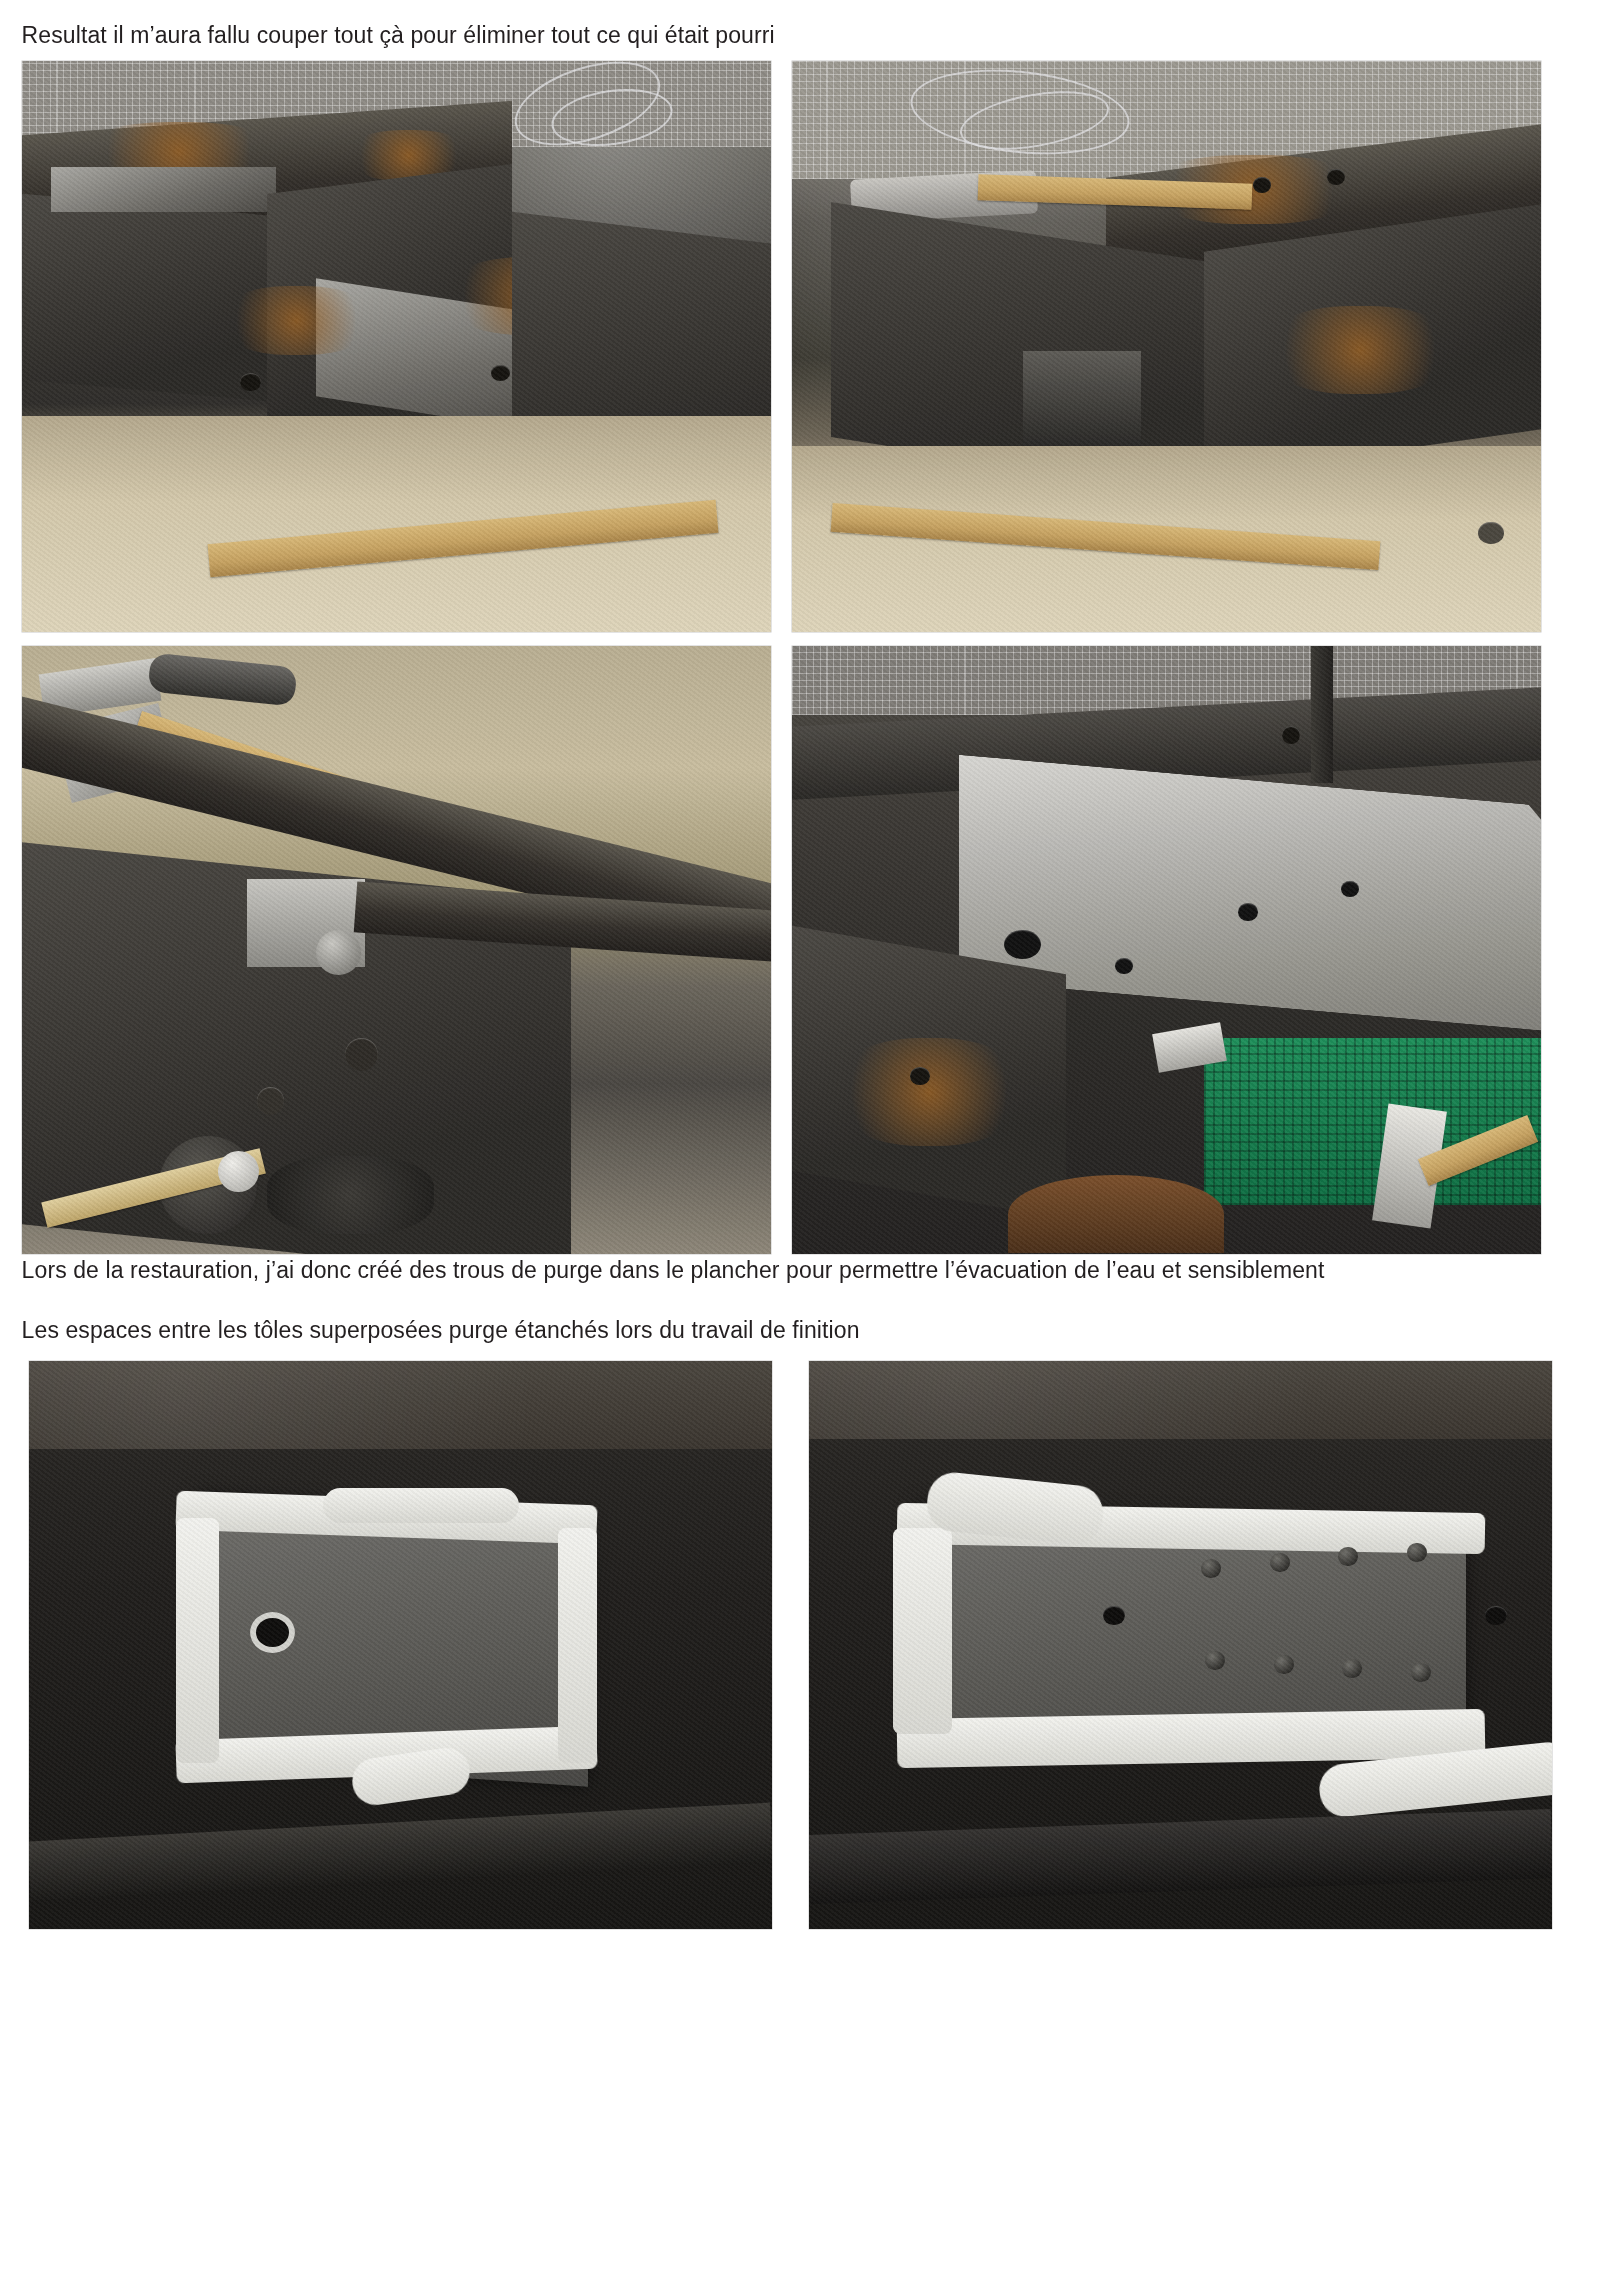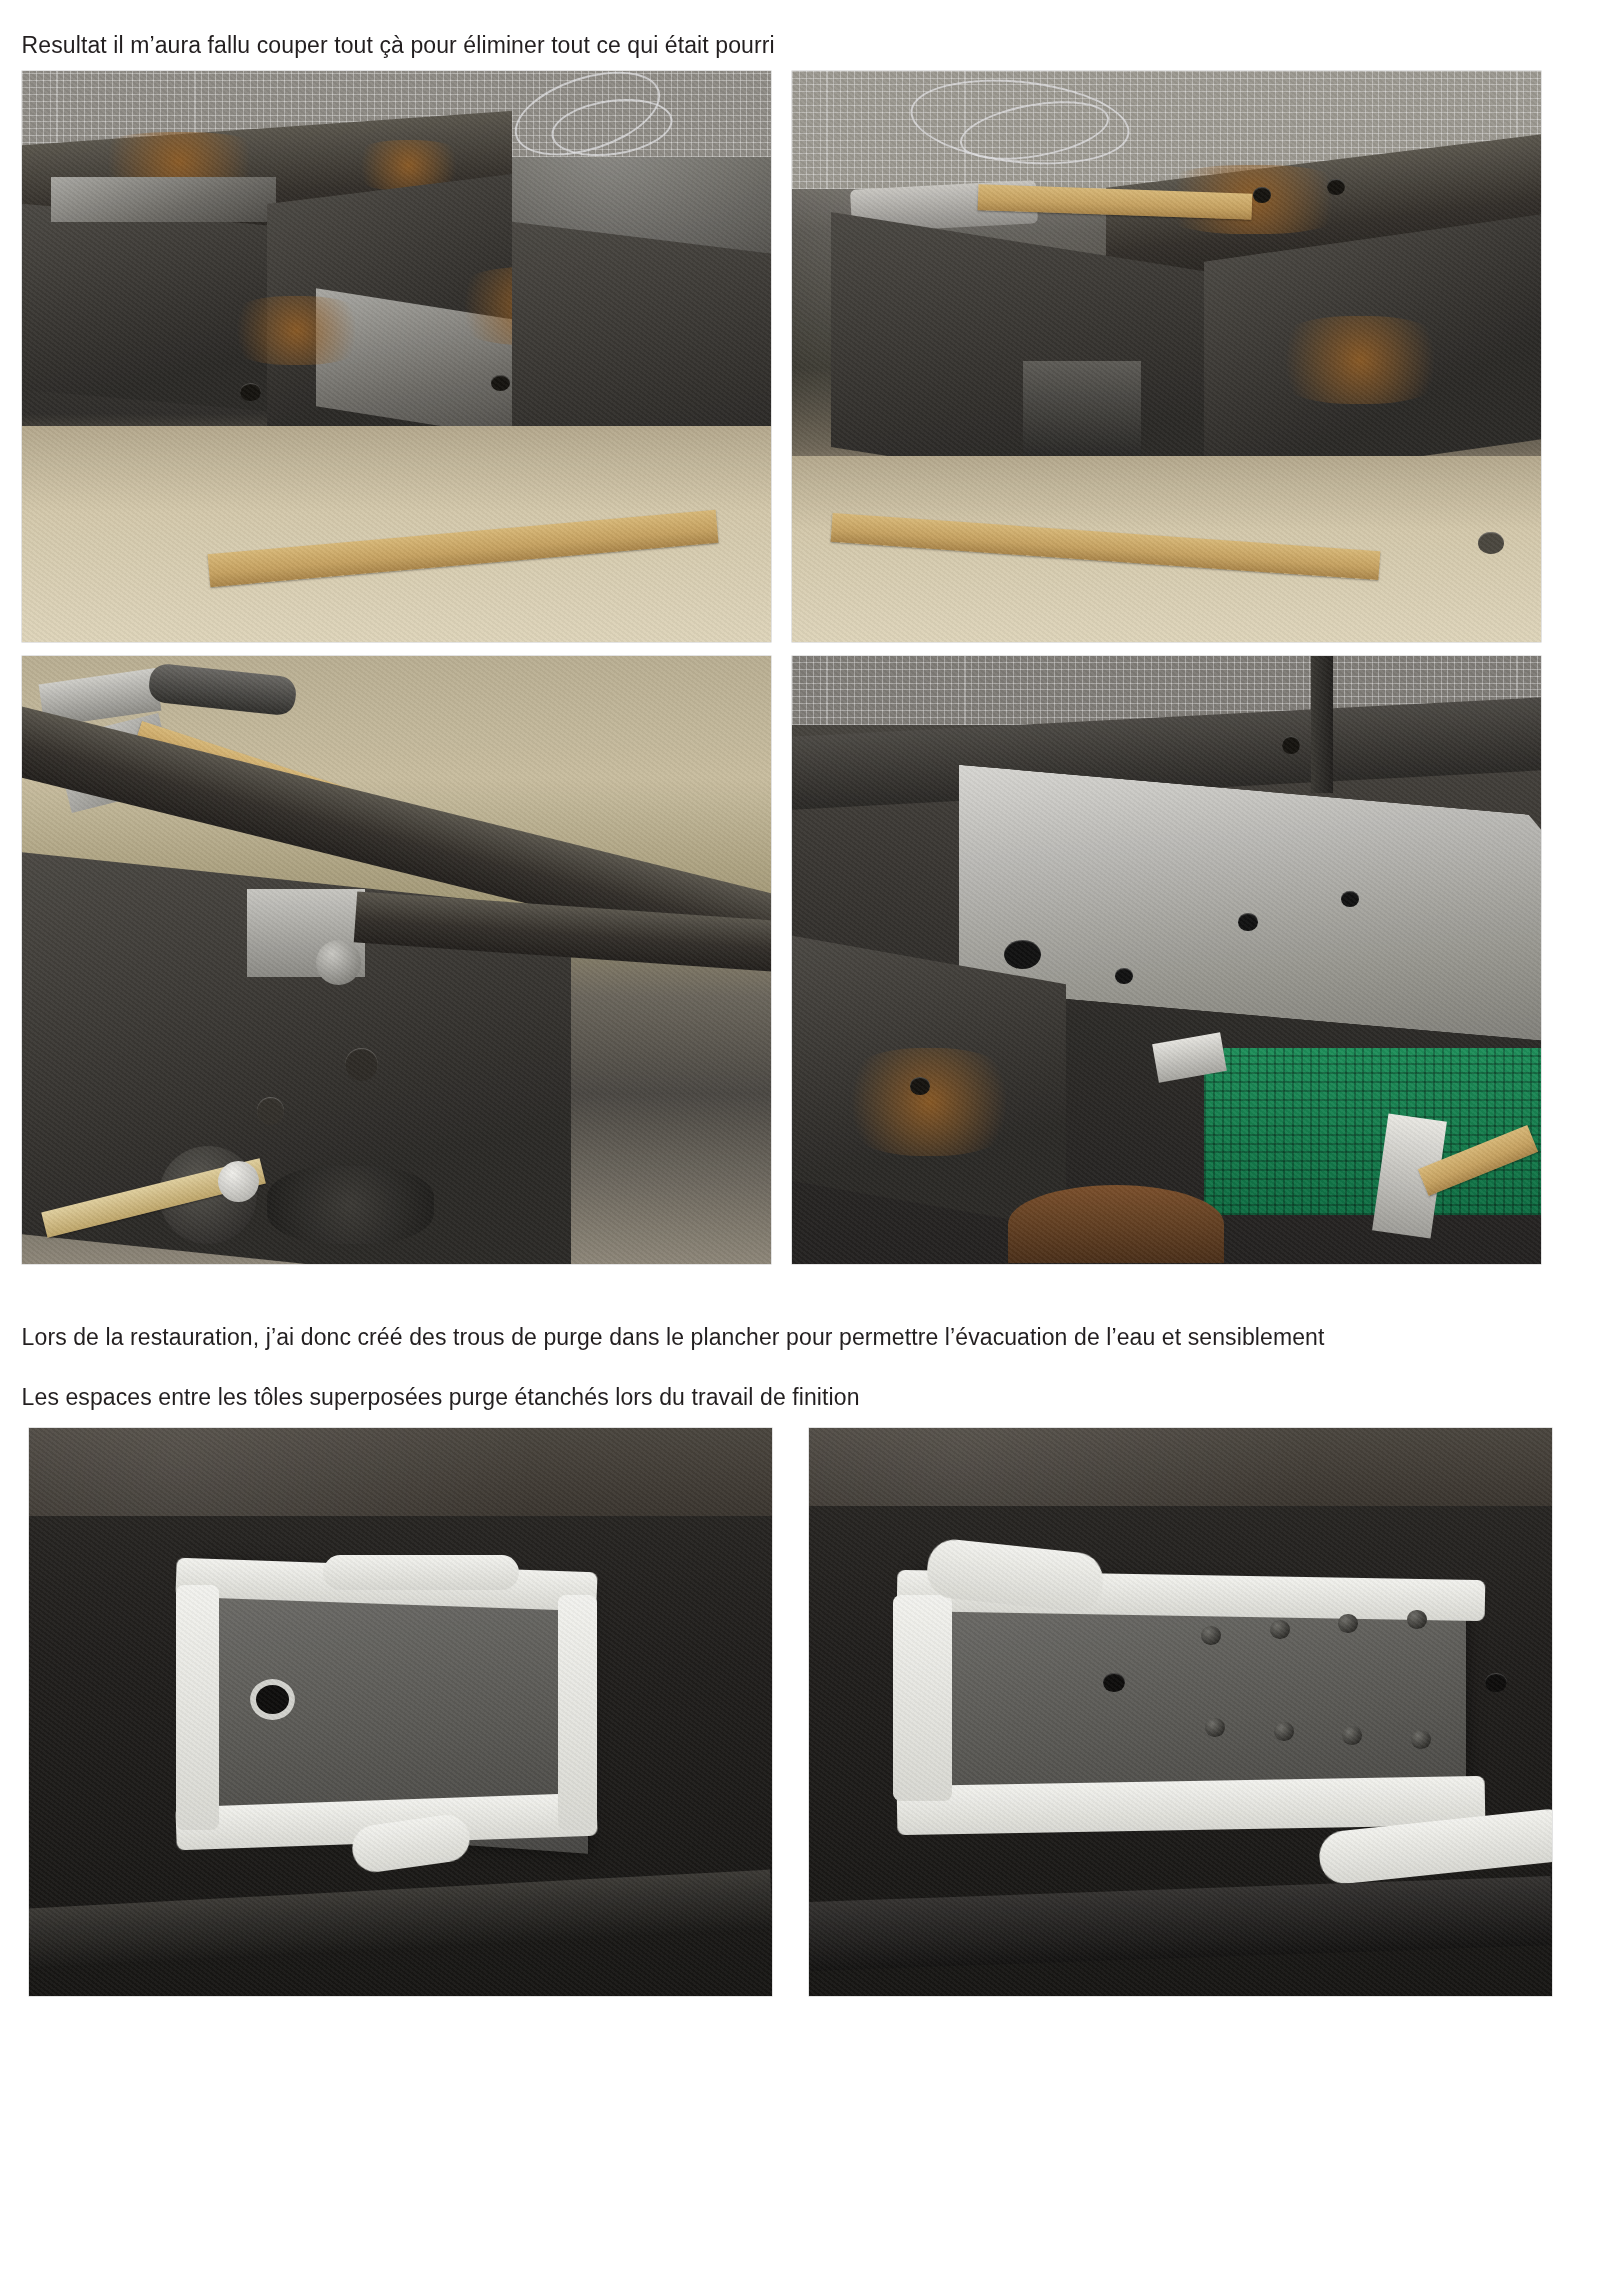--- a/index.html
+++ b/index.html
@@ -22,23 +22,23 @@
     box-sizing: border-box;
     padding: 0 21.6px;
   }
   .caption {
     font-size: 23px;
     line-height: 1.42;
     color: #231f20;
     margin: 0;
     letter-spacing: 0.1px;
   }
-  .caption-1 { padding-top: 29px; }
+  .caption-1 { padding-top: 19px; }
   .caption-2 { padding-top: 21.6px; padding-bottom: 0; }
-  .block-3 { padding-top: 57px; }
+  .block-3 { }
   .caption-4 { padding-top: 27.4px; }
 
   .photo-row {
     display: flex;
     gap: 21.6px;
     margin-top: 9.8px;
   }
   .photo {
     position: relative;
     overflow: hidden;

